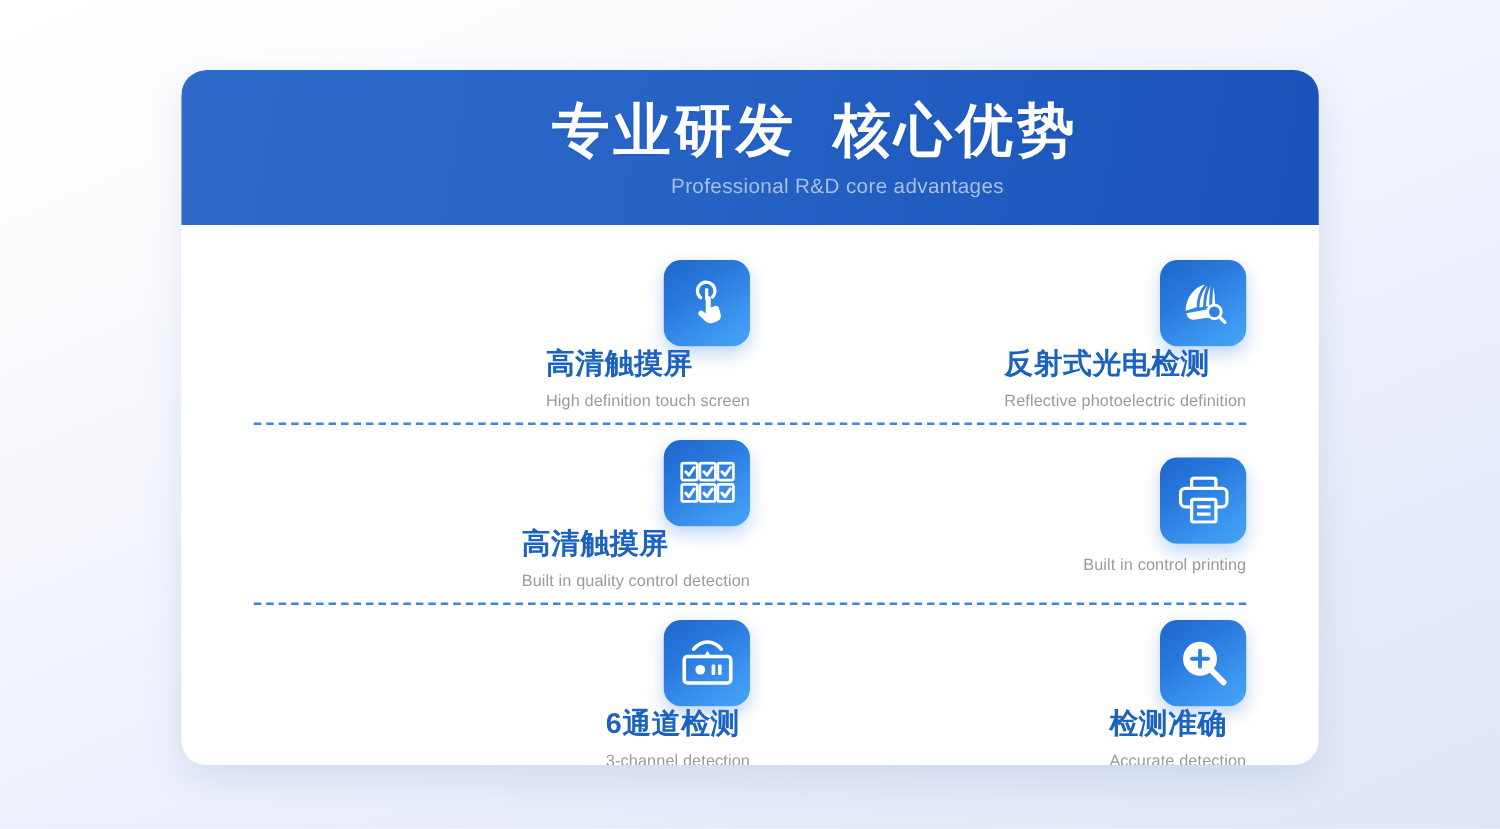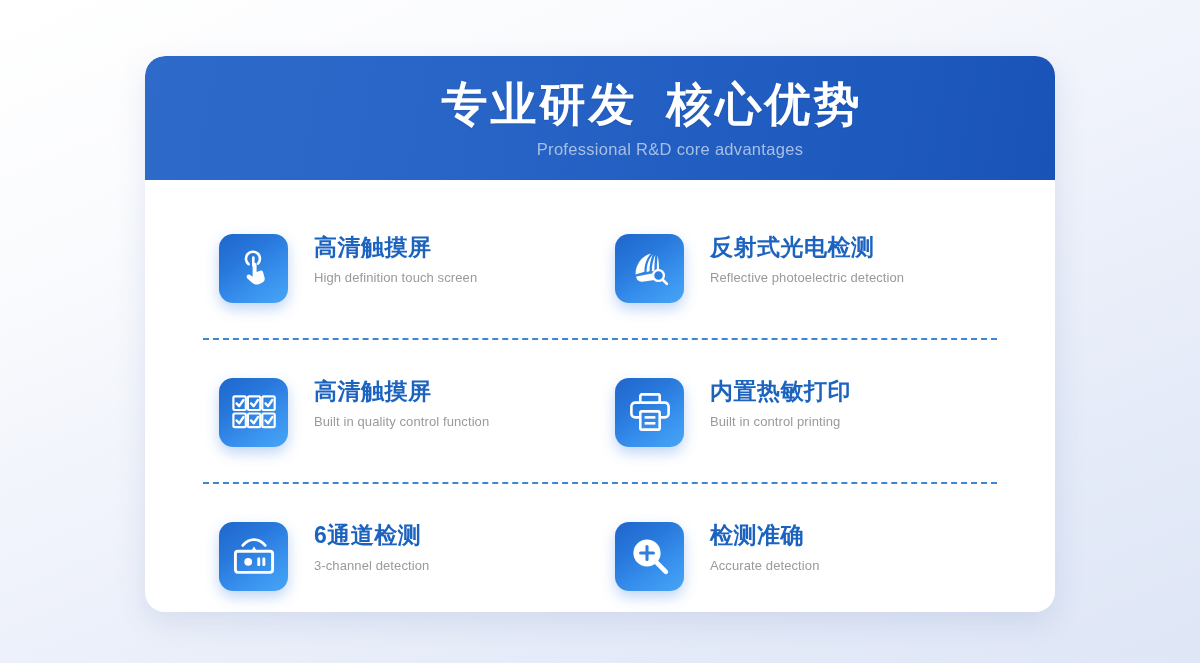--- a/index.html
+++ b/index.html
@@ -90,23 +90,24 @@
   .divider {
     height: 0;
     border-top: 2px dashed #3e86d4;
     margin: 0 0 0 0;
     position: relative;
     top: 0;
   }
 
   .cell {
     display: flex;
-    align-items: flex-start;
+    align-items: flex-end;
     width: 50%;
     box-sizing: border-box;
+    flex-direction: column;
   }
   .cell.left  { padding-left: 16px; }
   .cell.right { padding-left: 15px; }
 
   
   .icon-tile {
     position: relative;
     width: 69px;
     height: 69px;
     flex: 0 0 69px;
@@ -183,21 +184,21 @@
                 <path d="M7.2 29.6l22.6-4.3v4.8c0 1.3-1 2.4-2.3 2.6l-14.2 2c-3.2.4-6.1-1.9-6.1-5.1z"></path>
               </g>
               <g transform="translate(23.5,22.5)">
                 <circle cx="6" cy="6" r="5.4" fill="#2f7fe0" stroke="#ffffff" stroke-width="2.3"></circle>
                 <path d="M10.2 10.2l4.2 4.2" stroke="#ffffff" stroke-width="2.7" stroke-linecap="round"></path>
               </g>
             </svg>
           </div>
           <div class="labels">
             <div class="f-title">反射式光电检测</div>
-            <div class="f-sub">Reflective photoelectric detection</div>
+            <div class="f-sub">Reflective photoelectric definition</div>
           </div>
         </div>
 
       </div>
 
       <div class="divider"></div>
 
       <div class="row r2">
 
         <div class="cell left">
@@ -216,39 +217,38 @@
                 <path d="M19.1 8.4l2.6 2.8 4.2-6.2"></path>
                 <path d="M33.5 8.4l2.6 2.8 4.2-6.2"></path>
                 <path d="M4.6 25.5l2.6 2.8 4.2-6.2"></path>
                 <path d="M19.1 25.5l2.6 2.8 4.2-6.2"></path>
                 <path d="M33.5 25.5l2.6 2.8 4.2-6.2"></path>
               </g>
             </svg>
           </div>
           <div class="labels">
             <div class="f-title">高清触摸屏</div>
-            <div class="f-sub">Built in quality control function</div>
+            <div class="f-sub">Built in quality control detection</div>
           </div>
         </div>
 
         <div class="cell right">
           <div class="icon-tile">
             <svg width="40" height="38" viewBox="0 0 40 38" aria-hidden="true">
               <g fill="none" stroke="#ffffff" stroke-width="2.6" stroke-linejoin="round">
                 <rect x="10.3" y="1.4" width="19.4" height="8.2" rx="1.6"></rect>
                 <path d="M10.3 9.6H5.2c-2.1 0-3.8 1.7-3.8 3.8v7.2c0 2.1 1.7 3.8 3.8 3.8h5.1"></path>
                 <path d="M29.7 9.6h5.1c2.1 0 3.8 1.7 3.8 3.8v7.2c0 2.1-1.7 3.8-3.8 3.8h-5.1"></path>
                 <rect x="10.3" y="18.4" width="19.4" height="18.2" rx="1.6"></rect>
                 <path d="M14.6 24.4h10.8"></path>
                 <path d="M14.6 30.3h10.8"></path>
               </g>
             </svg>
           </div>
           <div class="labels">
-            <div class="f-title">内置热敏打印</div>
             <div class="f-sub">Built in control printing</div>
           </div>
         </div>
 
       </div>
 
       <div class="divider"></div>
 
       <div class="row r3">
 

